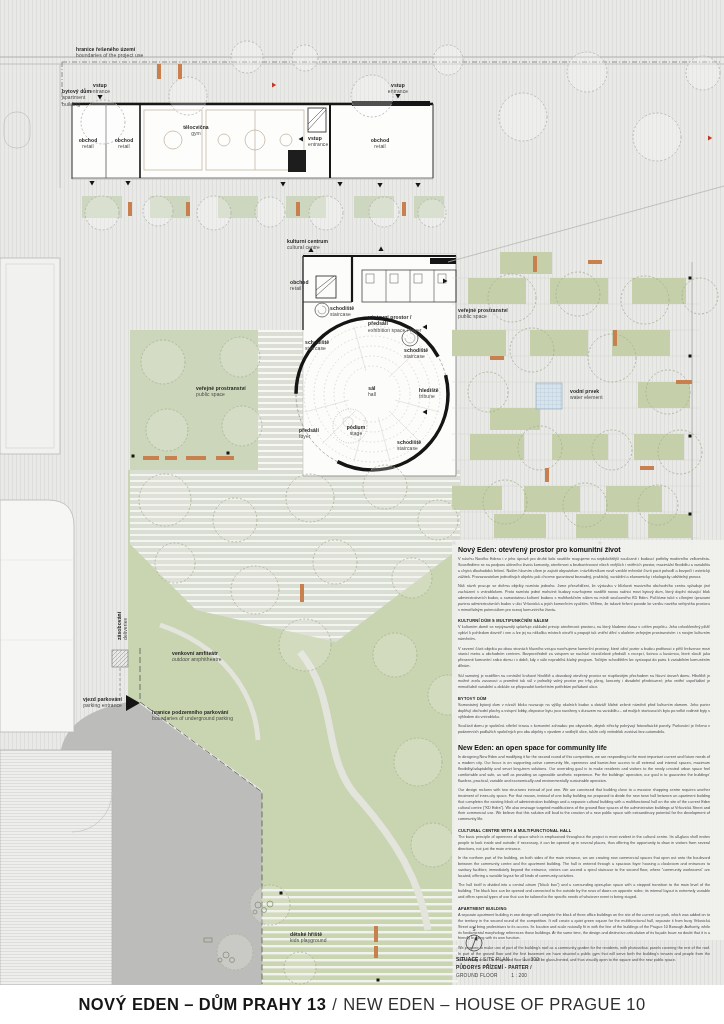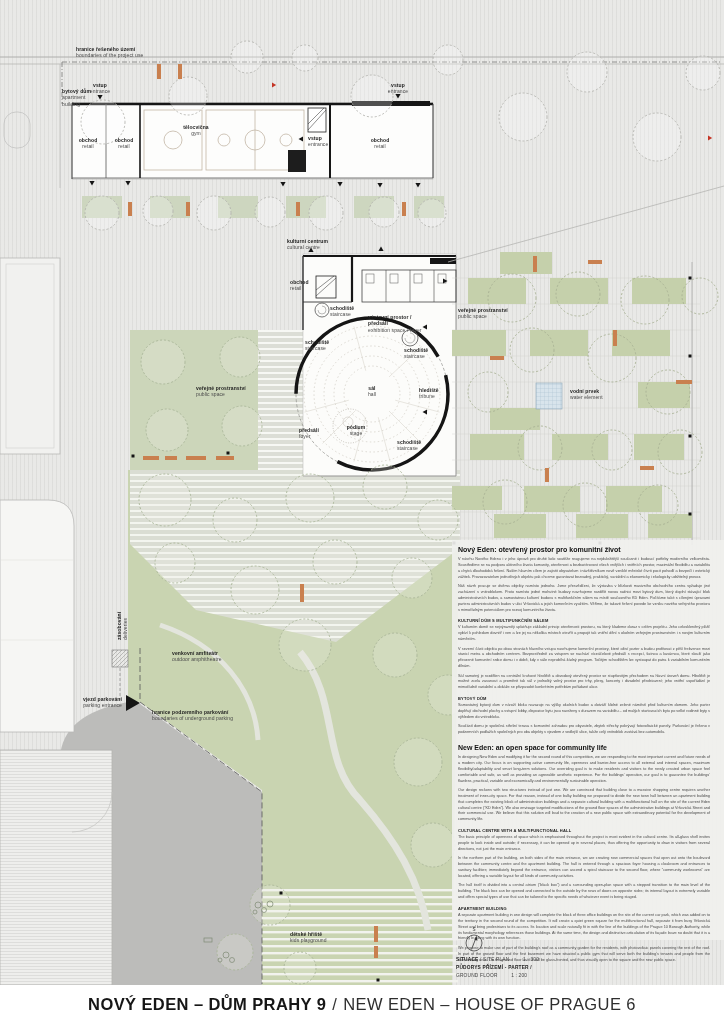--- a/index.html
+++ b/index.html
@@ -518,18 +518,18 @@
     <div class="scale-line">
       <span class="b">PŮDORYS PŘÍZEMÍ - PARTER /</span>
     </div>
     <div class="scale-line">
       <span>GROUND FLOOR</span>
       <span class="sc">1 : 200</span>
     </div>
   </div>
 
   <div class="titlebar">
-    <span class="cz">NOVÝ EDEN – DŮM PRAHY 9</span>
+    <span class="cz">NOVÝ EDEN – DŮM PRAHY 13</span>
     <span class="sep">/</span>
-    <span class="en">NEW EDEN – HOUSE OF PRAGUE 6</span>
+    <span class="en">NEW EDEN – HOUSE OF PRAGUE 10</span>
   </div>
 
 </div>
 
 </body></html>

